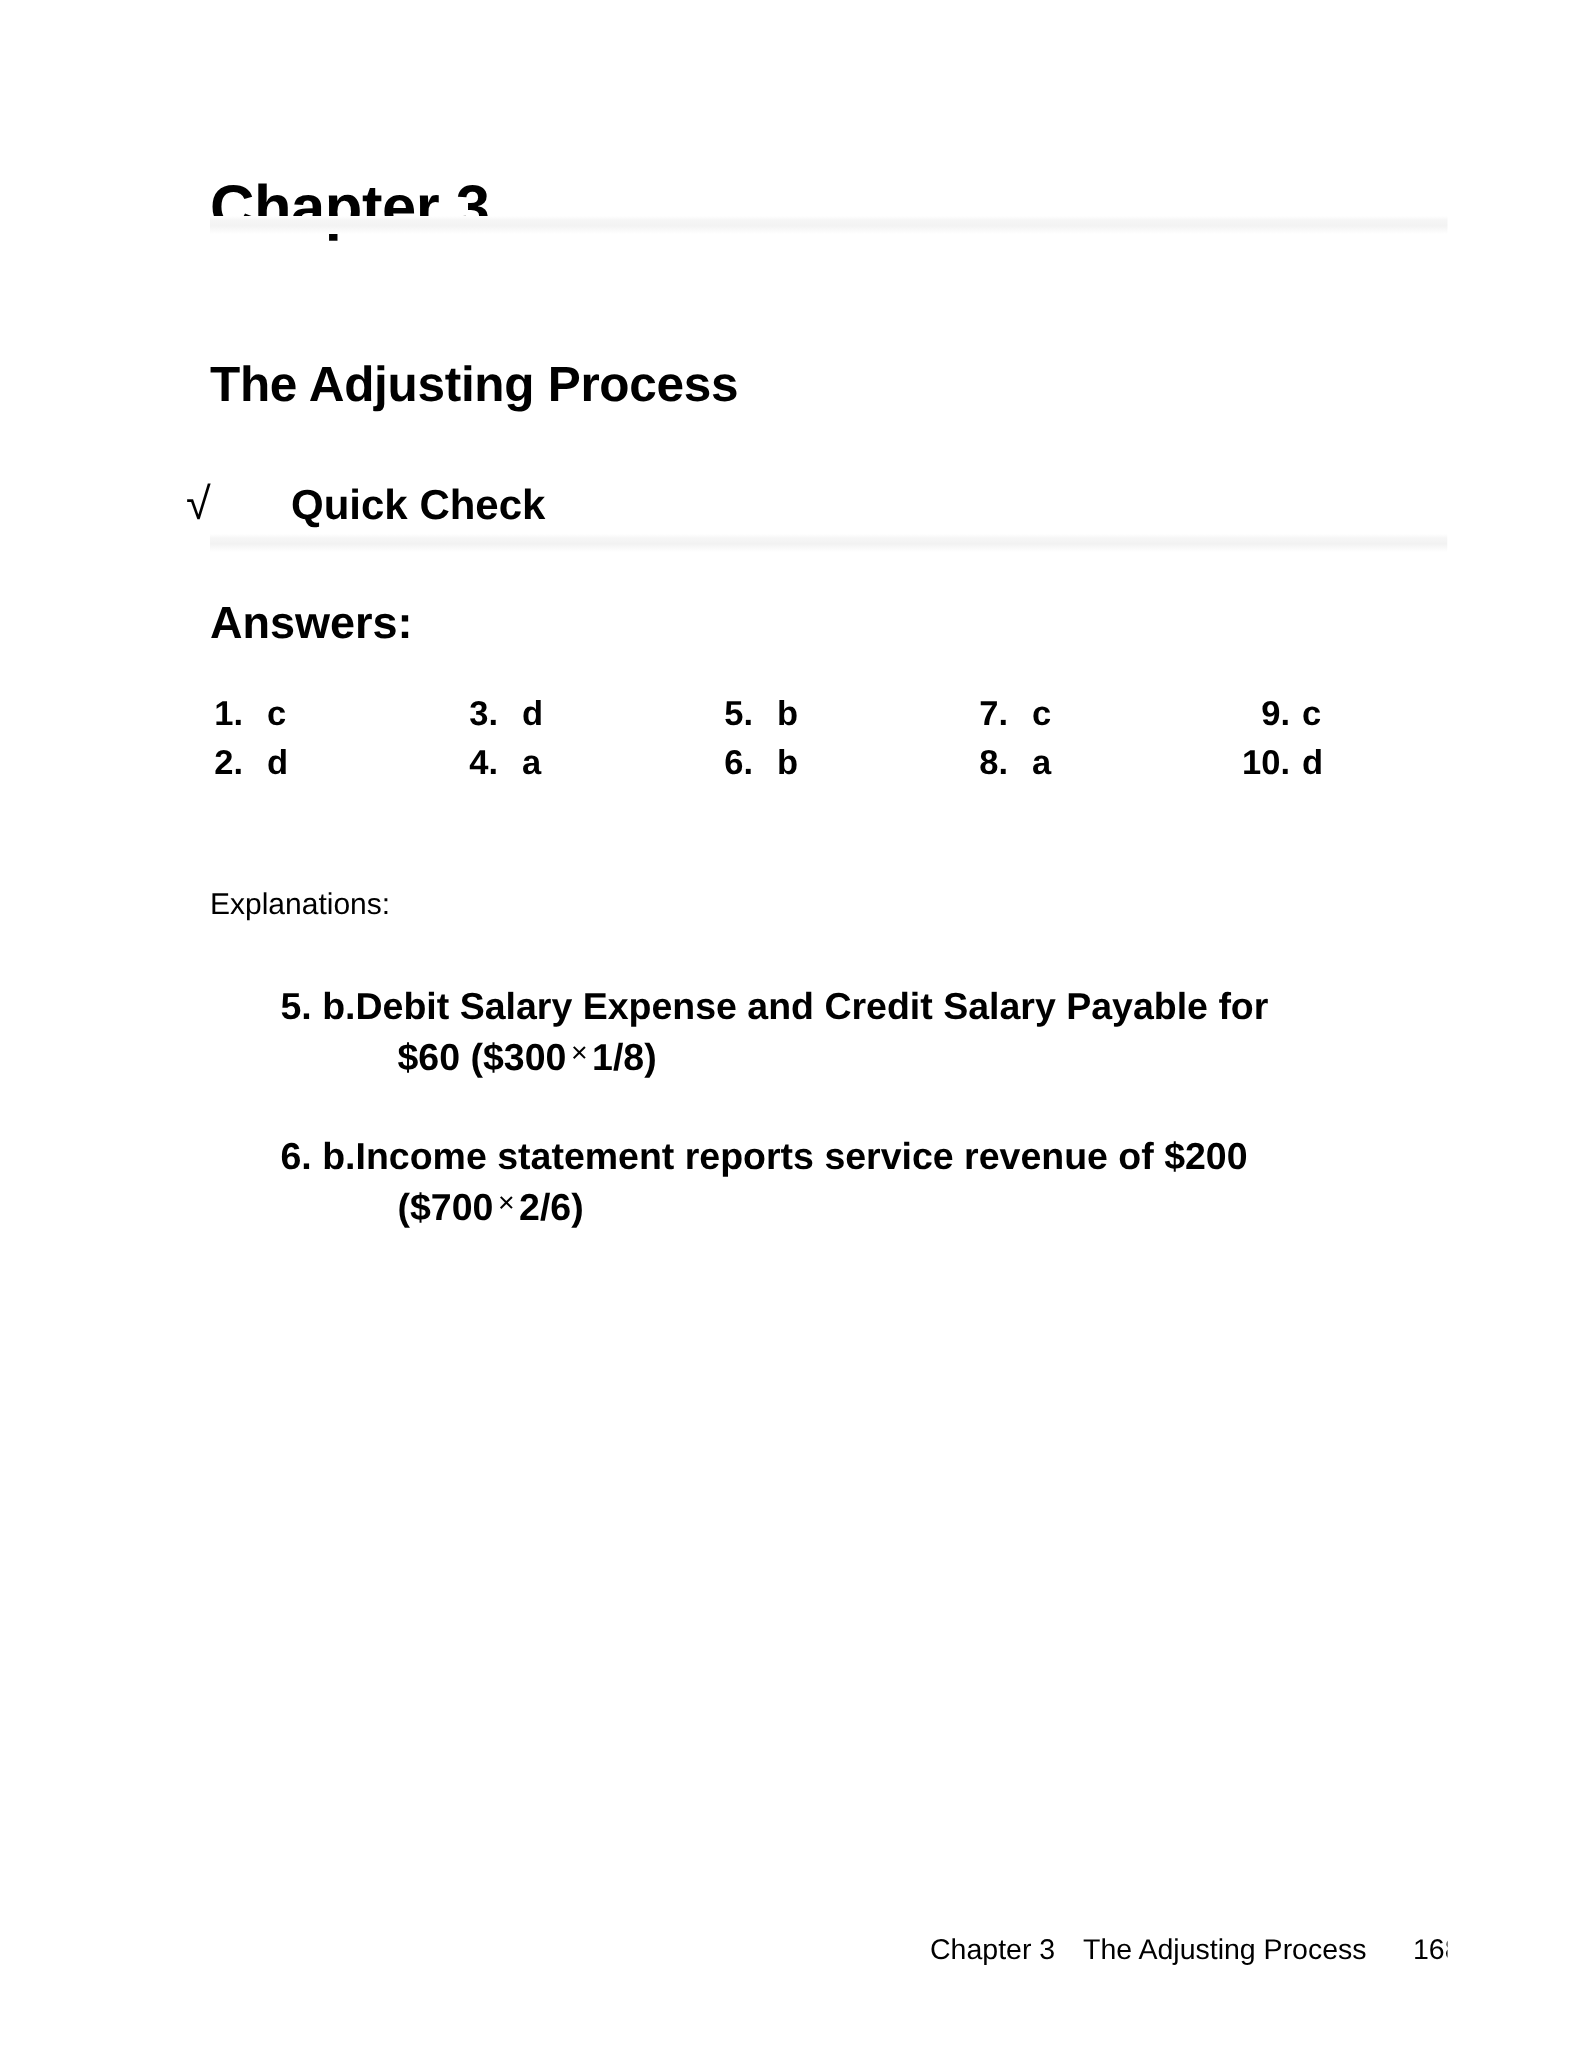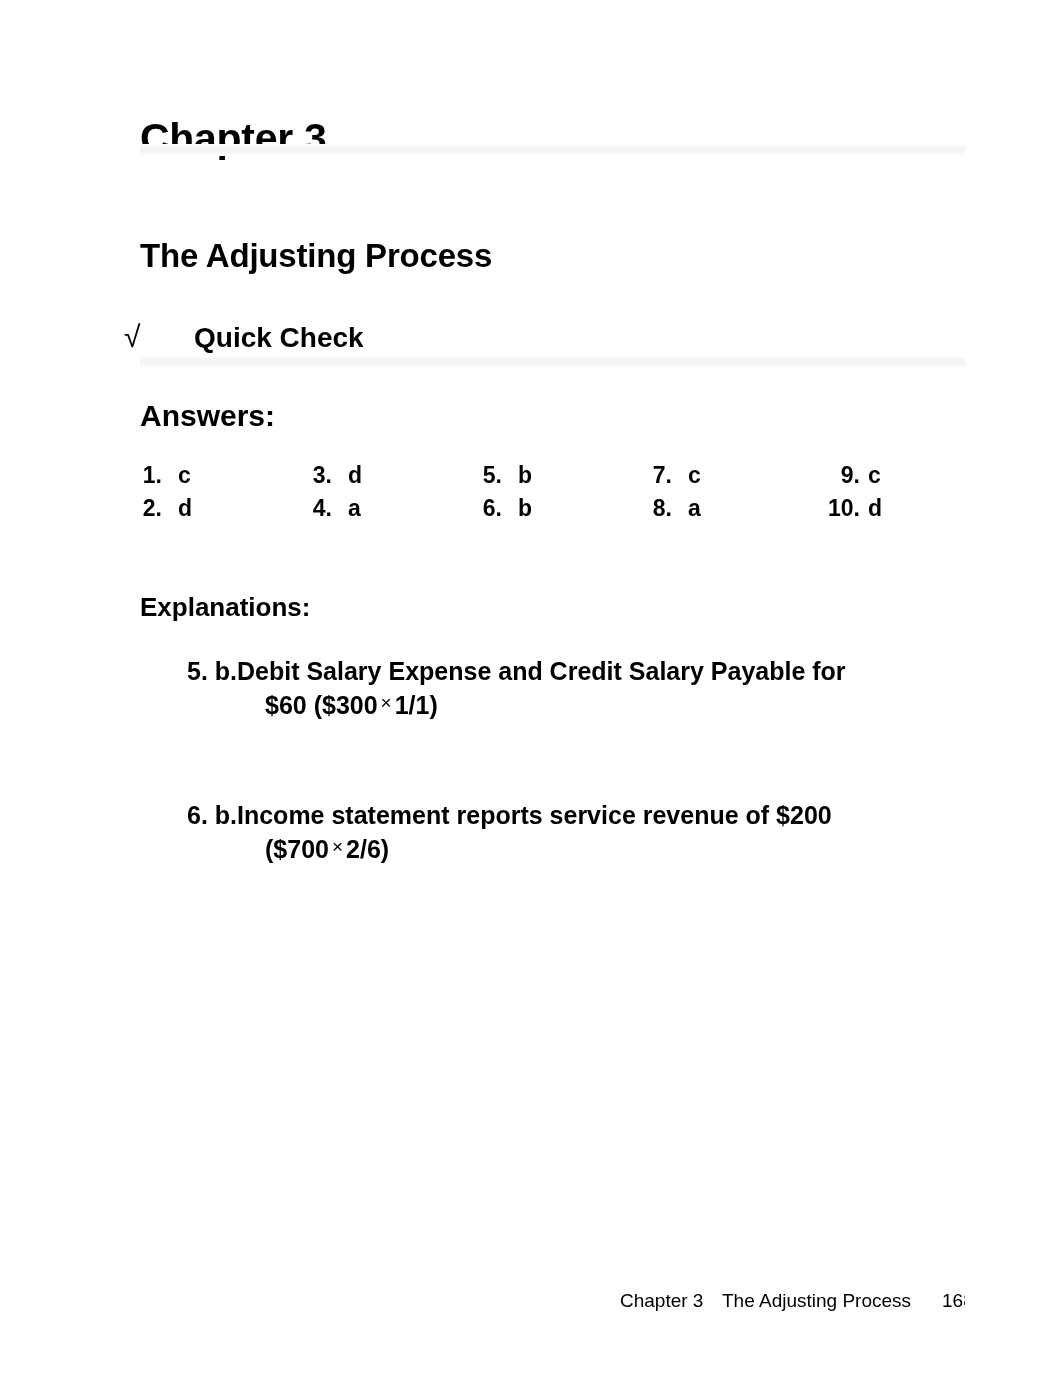--- a/index.html
+++ b/index.html
@@ -118,34 +118,34 @@
   .col-5 { width: 108px; }
 
   .col-1 .num, .col-2 .num, .col-3 .num, .col-4 .num { width: 22px; padding-right: 16px; }
   .col-5 .num { width: 38px; padding-right: 8px; }
 
   
   .explanations-label {
     position: absolute;
     left: 140px;
     top: 592px;
-    font-size: 26px;
-    font-weight: bold;
+    font-size: 20px;
+    font-weight: normal;
     white-space: nowrap;
   }
   .expl-item {
     position: absolute;
     left: 140px;
     width: 860px;
     font-size: 25px;
     font-weight: bold;
     line-height: 34px;
   }
   .expl-1 { top: 654px; }
-  .expl-2 { top: 754px; margin-top: 44px; }
+  .expl-2 { top: 754px; }
   .expl-line {
     display: flex;
     white-space: nowrap;
   }
   .expl-label {
     display: inline-block;
     width: 97px;
     flex: none;
     text-align: right;
   }
@@ -261,21 +261,21 @@
   <div class="explanations-label">Explanations:</div>
 
   <div class="expl-item expl-1">
     <div class="expl-line">
       <span class="expl-label">5. b.</span>
       <span class="expl-text">Debit Salary Expense and Credit Salary Payable for</span>
     </div>
     <div class="expl-line expl-cont">
       <span>$60 ($300</span>
       <span class="times">×</span>
-      <span>1/1)</span>
+      <span>1/8)</span>
     </div>
   </div>
 
   <div class="expl-item expl-2">
     <div class="expl-line">
       <span class="expl-label">6. b.</span>
       <span class="expl-text">Income statement reports service revenue of $200</span>
     </div>
     <div class="expl-line expl-cont">
       <span>($700</span>

